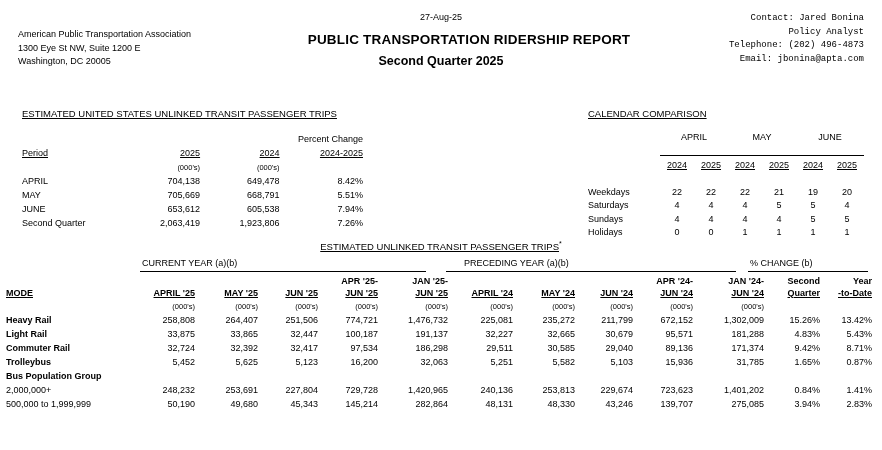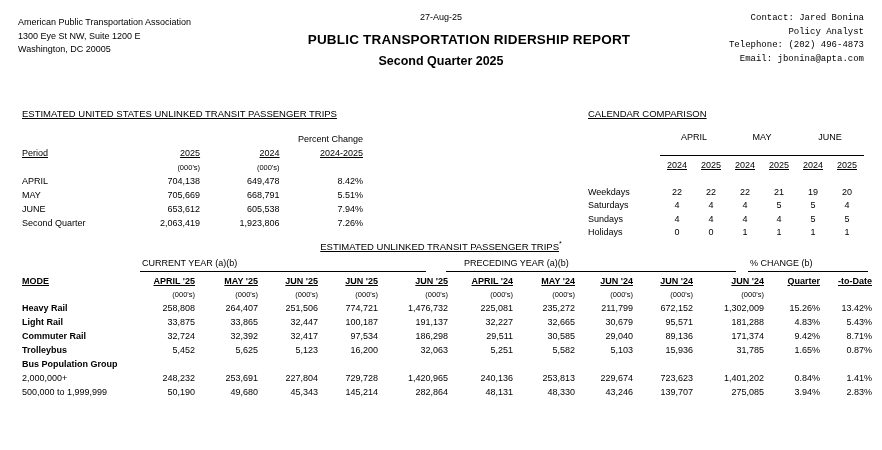--- a/index.html
+++ b/index.html
@@ -26,21 +26,21 @@
   .hdr {
     position: absolute;
     top: 12px;
     left: 0;
     width: 882px;
     height: 60px;
   }
   .hdr-left {
     position: absolute;
     left: 18px;
-    top: 4px;
+    top: 16px;
     line-height: 13.5px;
     font-size: 9px;
   }
   .hdr-right {
     position: absolute;
     right: 18px;
     top: 0;
     text-align: right;
     line-height: 13.5px;
     font-size: 9px;
@@ -186,21 +186,21 @@
     table-layout: fixed;
   }
   table.main td {
     padding: 0;
     height: 14px;
     vertical-align: bottom;
     white-space: nowrap;
   }
   table.main td.mode {
     text-align: left;
-    padding-left: 22px;
+    padding-left: 6px;
   }
   table.main td.num {
     text-align: right;
     padding-right: 10px;
   }
   table.main tr.hdr-main td { height: 12px; }
   table.main tr.units td { height: 13px; font-size: 7.5px; }
   td.mode.indent { padding-left: 52px; font-weight: normal; }
   td.mode.bold { font-weight: bold; }
   .colhead { font-weight: bold; text-decoration: underline; }
@@ -383,20 +383,35 @@
         <col style="width:70px;">
       <col style="width:65px;">
         <col style="width:62px;">
         <col style="width:58px;">
         <col style="width:60px;">
         <col style="width:71px;">
       <col style="width:56px;">
         <col style="width:52px;">
     </colgroup>
     <tbody>
+        <tr class="hdr-main">
+      <td class="mode"></td>
+      <td class="num colhead-plain"></td>
+      <td class="num colhead-plain"></td>
+      <td class="num colhead-plain"></td>
+      <td class="num colhead-plain">APR '25-</td>
+      <td class="num colhead-plain">JAN '25-</td>
+      <td class="num colhead-plain"></td>
+      <td class="num colhead-plain"></td>
+      <td class="num colhead-plain"></td>
+      <td class="num colhead-plain">APR '24-</td>
+      <td class="num colhead-plain">JAN '24-</td>
+      <td class="num colhead-plain">Second</td>
+      <td class="num colhead-plain">Year</td>
+    </tr>
     <tr class="hdr-main">
       <td class="mode colhead">MODE</td>
       <td class="num colhead">APRIL '25</td>
       <td class="num colhead">MAY '25</td>
       <td class="num colhead">JUN '25</td>
       <td class="num colhead">JUN '25</td>
       <td class="num colhead">JUN '25</td>
       <td class="num colhead">APRIL '24</td>
       <td class="num colhead">MAY '24</td>
       <td class="num colhead">JUN '24</td>

